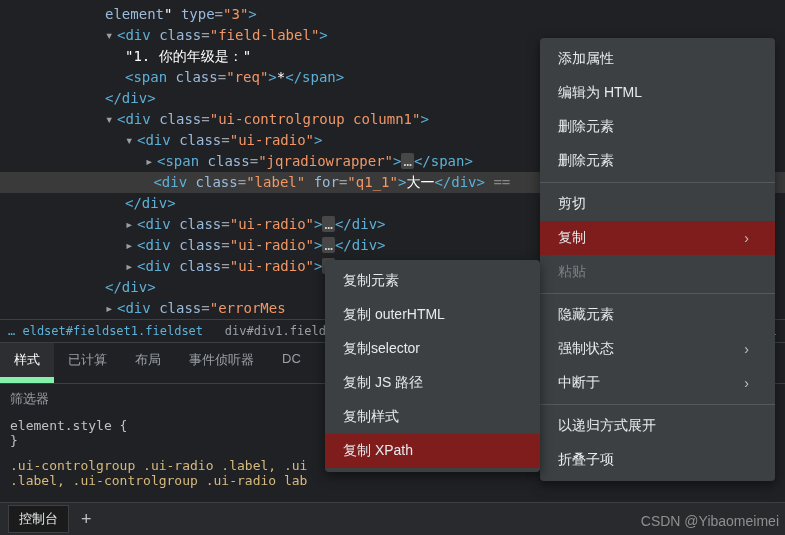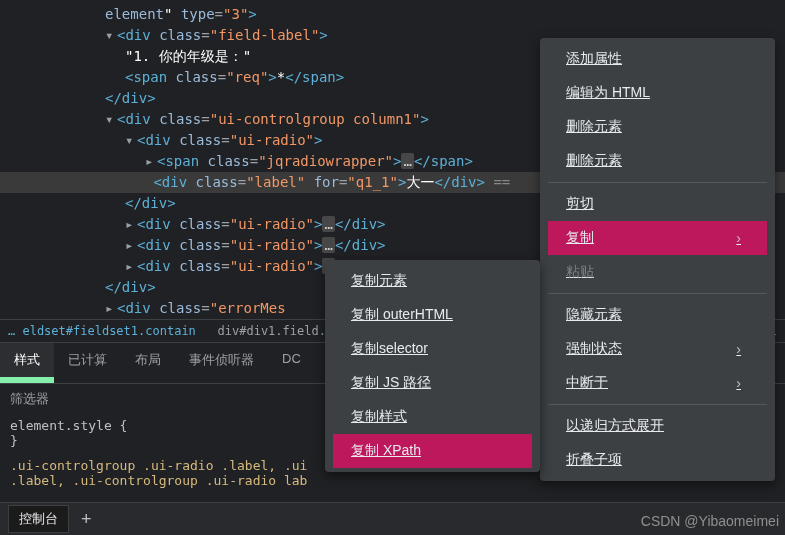--- a/index.html
+++ b/index.html
@@ -60,30 +60,29 @@
   .plus { margin-left:12px; font-size:18px; color:#bdc1c6; }
   .watermark { position:absolute; right:6px; bottom:6px; color:#8f8f8f; font-size:14px; }
 
   .menu {
     position:absolute;
     background:#3c4043;
     border-radius:4px;
     box-shadow:0 4px 12px rgba(0,0,0,0.5);
     font-size:14px;
     color:#e8eaed;
-    padding:4px 8px;
-    text-decoration:underline;
+    padding:4px 0;
   }
   .menu-item {
     padding:8px 26px 8px 18px;
     display:flex; align-items:center; justify-content:space-between;
     white-space:nowrap;
   }
   .menu-item.disabled { color:#7d8085; }
-  .menu-item.hl { background:#be185d;text-align:center; }
+  .menu-item.hl { background:#7f1d1d;text-align:center; }
   .menu .chev { margin-left:24px; color:#bdc1c6; }
   .menu-sep { height:1px; background:#55585c; margin:4px 0; }
   .menu-main { top:38px; left:540px; width:235px; }
   .menu-sub  { top:244px; left:325px; width:215px;margin-top:16px; }
   .toggle-icon { background:#424548; border:1px solid #666; width:22px; height:18px; display:flex; align-items:center; justify-content:center; font-size:11px; position:absolute; right:14px; top:368px; border-radius:3px;}
 </style>
 </head>
 <body>
 
 <div class="code-area">
@@ -98,21 +97,21 @@
   <div class="line i3 hl"><span class="tag">&nbsp;&lt;div </span><span class="attr">class</span>=<span class="val">"label"</span> <span class="attr">for</span>=<span class="val">"q1_1"</span><span class="tag">&gt;</span><span class="txt">大一</span><span class="tag">&lt;/div&gt;</span><span style="color:#888"> ==</span></div>
   <div class="line i2"><span class="tag">&lt;/div&gt;</span></div>
   <div class="line i2"><span class="arrow">▸</span><span class="tag">&lt;div </span><span class="attr">class</span>=<span class="val">"ui-radio"</span><span class="tag">&gt;</span><span class="dots">…</span><span class="tag">&lt;/div&gt;</span></div>
   <div class="line i2"><span class="arrow">▸</span><span class="tag">&lt;div </span><span class="attr">class</span>=<span class="val">"ui-radio"</span><span class="tag">&gt;</span><span class="dots">…</span><span class="tag">&lt;/div&gt;</span></div>
   <div class="line i2"><span class="arrow">▸</span><span class="tag">&lt;div </span><span class="attr">class</span>=<span class="val">"ui-radio"</span><span class="tag">&gt;</span><span class="dots">…</span><span class="tag">&lt;/div&gt;</span></div>
   <div class="line i1"><span class="tag">&lt;/div&gt;</span></div>
   <div class="line i1"><span class="arrow">▸</span><span class="tag">&lt;div </span><span class="attr">class</span>=<span class="val">"errorMes</span></div>
 </div>
 
 <div class="breadcrumb">
-  <span><span class="sel">… eldset#fieldset1.contain</span></span>
+  <span><span class="sel">… eldset#fieldset1.fieldset</span></span>
   &nbsp;&nbsp;<span>div#div1.field.ui-</span>
   <span style="float:right; color:#5db0d7;">bel</span>
 </div>
 
 <div class="tabs">
   <div class="tab active">样式</div>
   <div class="tab">已计算</div>
   <div class="tab">布局</div>
   <div class="tab">事件侦听器</div>
   <div class="tab">DC</div>

